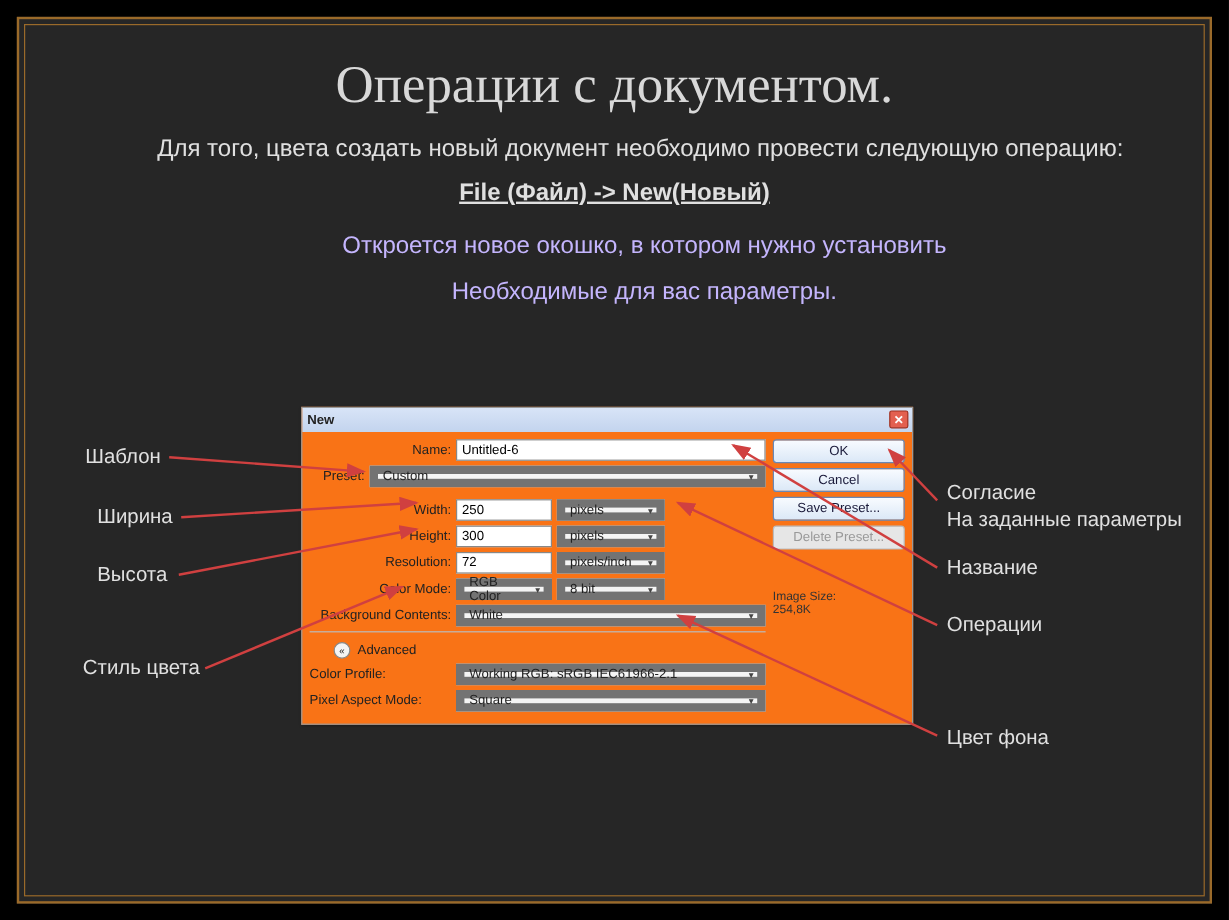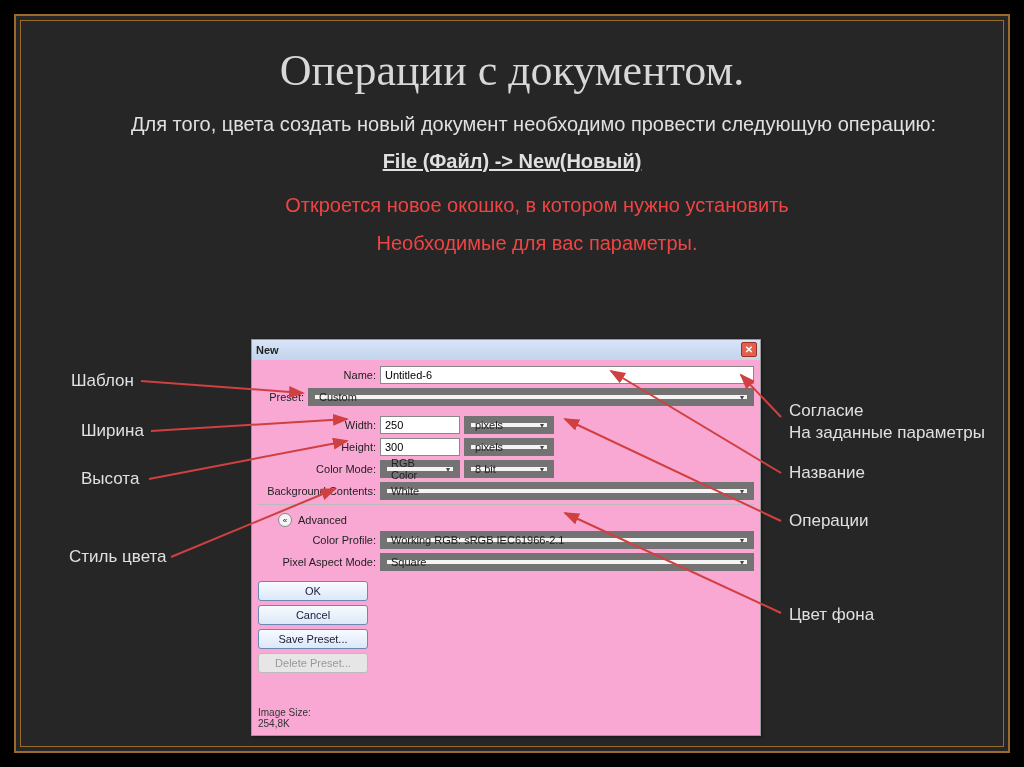--- a/index.html
+++ b/index.html
@@ -31,41 +31,41 @@
     font-family: "Times New Roman", serif;
   }
   .body-text {
     color: #e0e0e0;
     font-size: 20px;
     text-align: left;
     margin: 14px 60px 0 110px;
     line-height: 1.4;
   }
   .body-text2 {
-    color: #ef4444;
+    color: #c4b5fd;
     font-size: 20px;
     text-align: center;
     margin: 10px 60px 0 110px;
     line-height: 1.4;
   }
   .menu-path {
     color: #e0e0e0;
     font-size: 20px;
     font-weight: bold;
     text-align: center;
     margin-top: 12px;
     text-decoration: underline;
   }
   .dialog-wrap {
     position: absolute;
     left: 230px; top: 318px;
     width: 510px;
   }
   .dlg {
-    background: #f9a8d4;
+    background: #f97316;
     border: 1px solid #999;
     font-size: 11px;
     color: #222;
     box-shadow: 1px 1px 3px rgba(0,0,0,.4);
   }
   .dlg-title {
     background: linear-gradient(#d8e4f7,#c3d4ee);
     height: 20px;
     display: flex; align-items: center;
     padding: 0 4px;
@@ -78,27 +78,26 @@
     background: #e36050;
     border: 1px solid #a03020;
     border-radius: 2px;
     color: #fff; font-size: 10px;
     display:flex;align-items:center;justify-content:center;
   }
   .dlg-body {
     display: flex;
     padding: 6px;
     gap: 6px;
-    flex-direction: column;
   }
   .dlg-left { flex: 1; }
   .dlg-right { width: 110px; display:flex; flex-direction:column; gap:4px; align-items:stretch; }
   .row { display:flex; align-items:center; margin-bottom:4px; gap:4px; }
   .lbl { text-align:right; width:118px; font-size:11px; }
-  .lbl2 { text-align:right; width:118px; font-size:11px; }
+  .lbl2 { text-align:left; width:118px; font-size:11px; }
   .inp { background:#fff; border:1px solid #888; height:18px; padding:1px 4px; font-size:11px; flex:1; min-width:0; }
   .sel { background:#f4f4f4; border:7px solid #737373; height:18px; padding:0 14px 0 4px; font-size:11px; position:relative; display:flex; align-items:center; }
   .sel::after { content:"▾"; position:absolute; right:3px; font-size:8px; color:#444; }
   .btn {
     background: linear-gradient(#f8fbff,#dbe8f7);
     border: 1px solid #6a88b5;
     border-radius: 3px;
     height: 20px;
     font-size: 11px;
     display:flex;align-items:center;justify-content:center;
@@ -162,20 +161,27 @@
                 </div>
           </div>
           <div class="row">
             <div class="lbl">Height:</div>
             <input class="inp" style="width: 80px; flex: 0 0 auto;" value="300">
             <div class="sel" style="width:90px">
                   <span>pixels</span>
                 </div>
           </div>
           <div class="row">
+            <div class="lbl">Resolution:</div>
+            <input class="inp" style="width: 80px; flex: 0 0 auto;" value="72">
+            <div class="sel" style="width:90px">
+                  <span>pixels/inch</span>
+                </div>
+          </div>
+          <div class="row">
             <div class="lbl">Color Mode:</div>
             <div class="sel" style="width:80px">
                   <span>RGB Color</span>
                 </div>
             <div class="sel" style="width:90px">
                   <span>8 bit</span>
                 </div>
           </div>
           <div class="row">
             <div class="lbl">Background Contents:</div>

